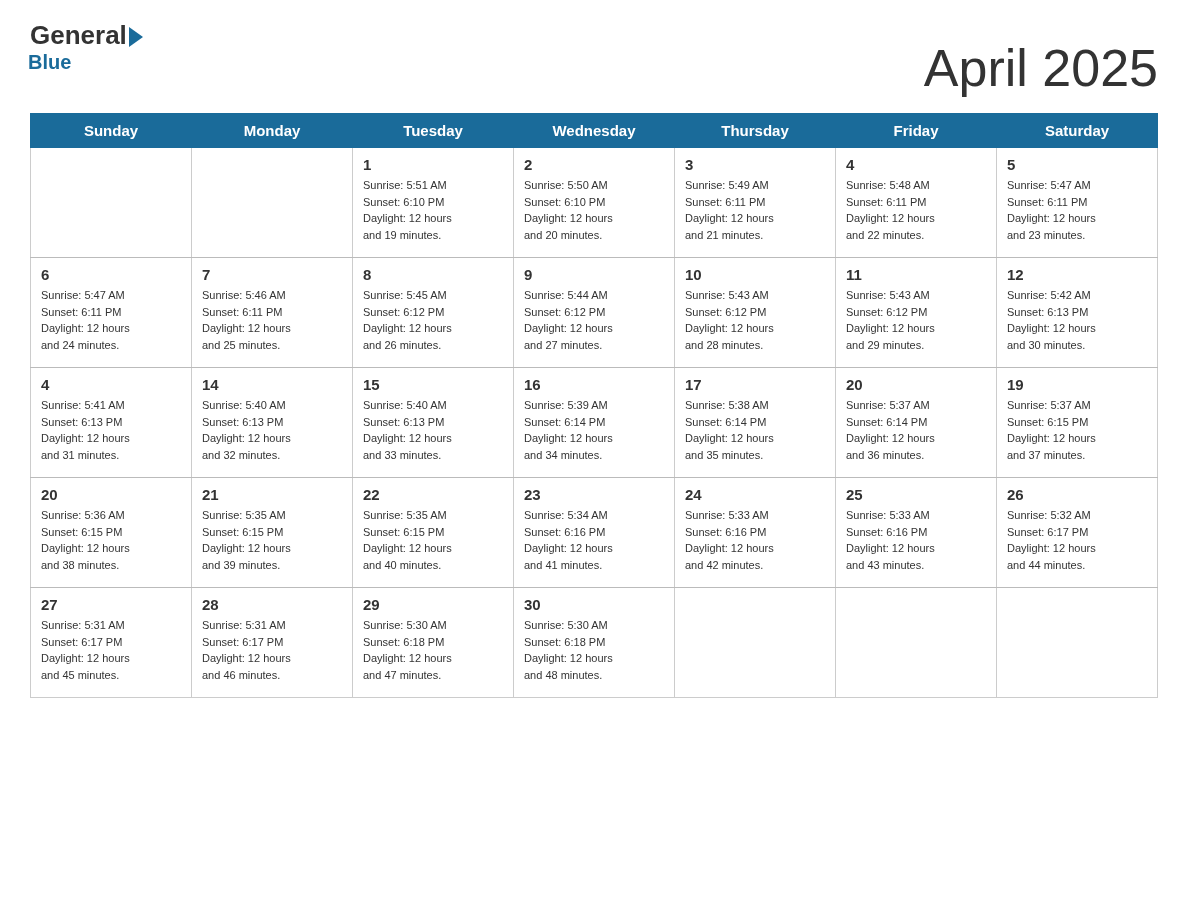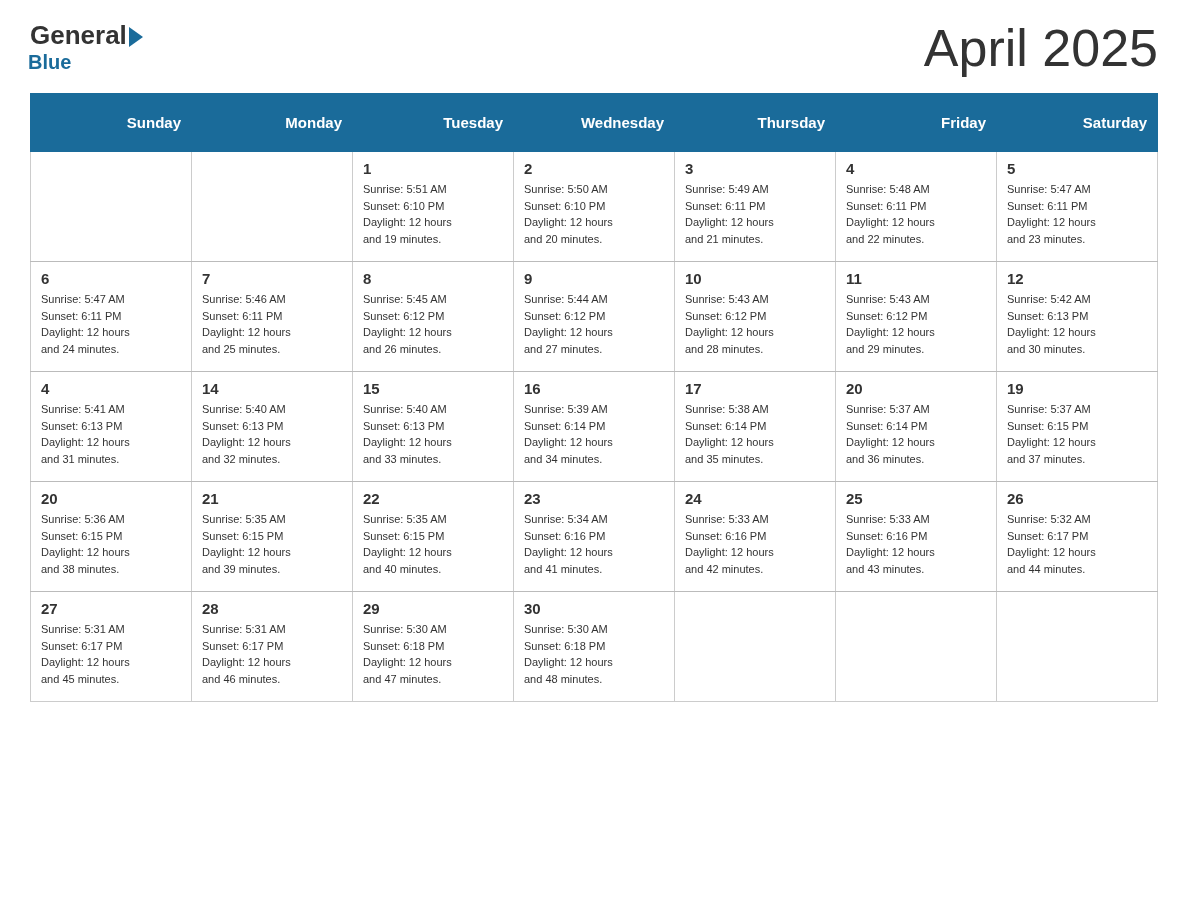--- a/index.html
+++ b/index.html
@@ -54,20 +54,21 @@
 
     .title-section {
       text-align: right;
     }
 
     .month-title {
       font-size: 52px;
       font-weight: normal;
       color: #333;
       line-height: 1.1;
+      margin-top: 20px;
     }
 
     .location-subtitle {
       font-size: 20px;
       color: #444;
       margin-top: 4px;
     }
 
     .calendar-table {
       width: 100%;
@@ -76,22 +77,22 @@
     }
 
     .calendar-table thead tr {
       background-color: #1a6b9a;
     }
 
     .calendar-table thead th {
       color: #fff;
       font-size: 15px;
       font-weight: bold;
-      padding: 20px 10px;
-      text-align: right;
+      padding: 8px 10px;
+      text-align: center;
       border: 1px solid #1a6b9a;
     }
 
     .calendar-table tbody td {
       vertical-align: top;
       padding: 8px 10px;
       border: 1px solid #ccc;
       font-size: 13px;
       color: #333;
       height: 110px;

